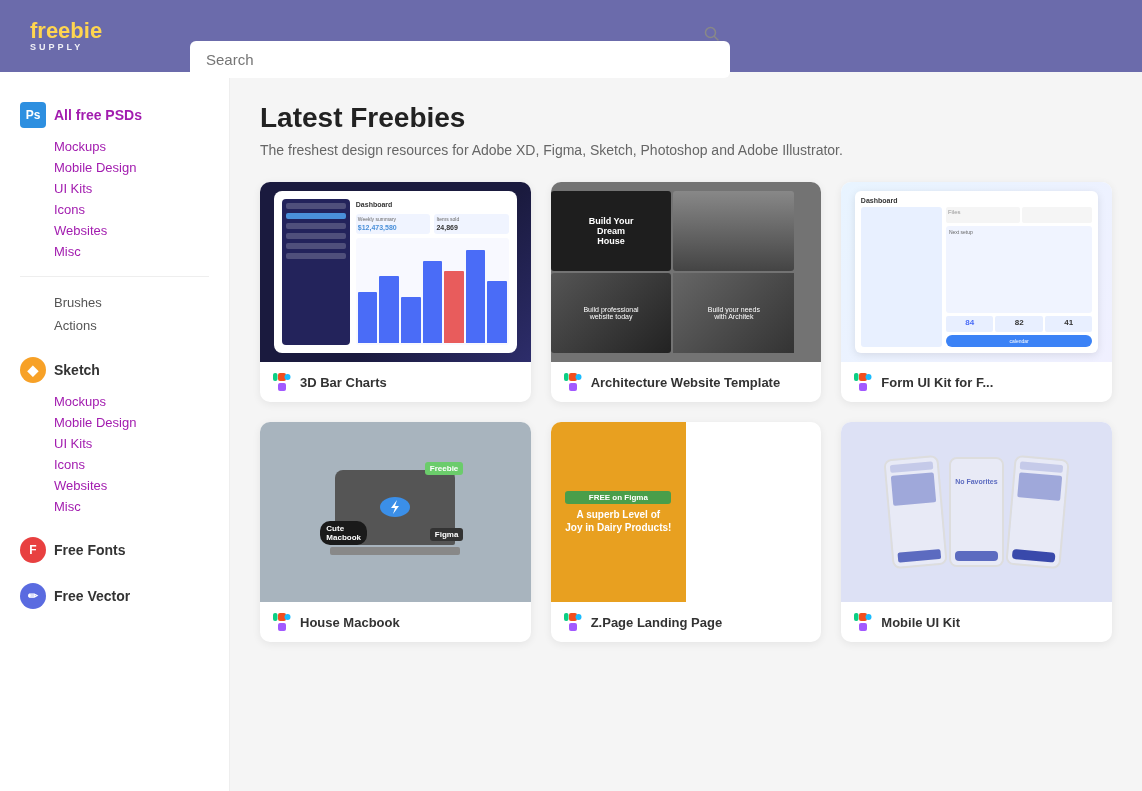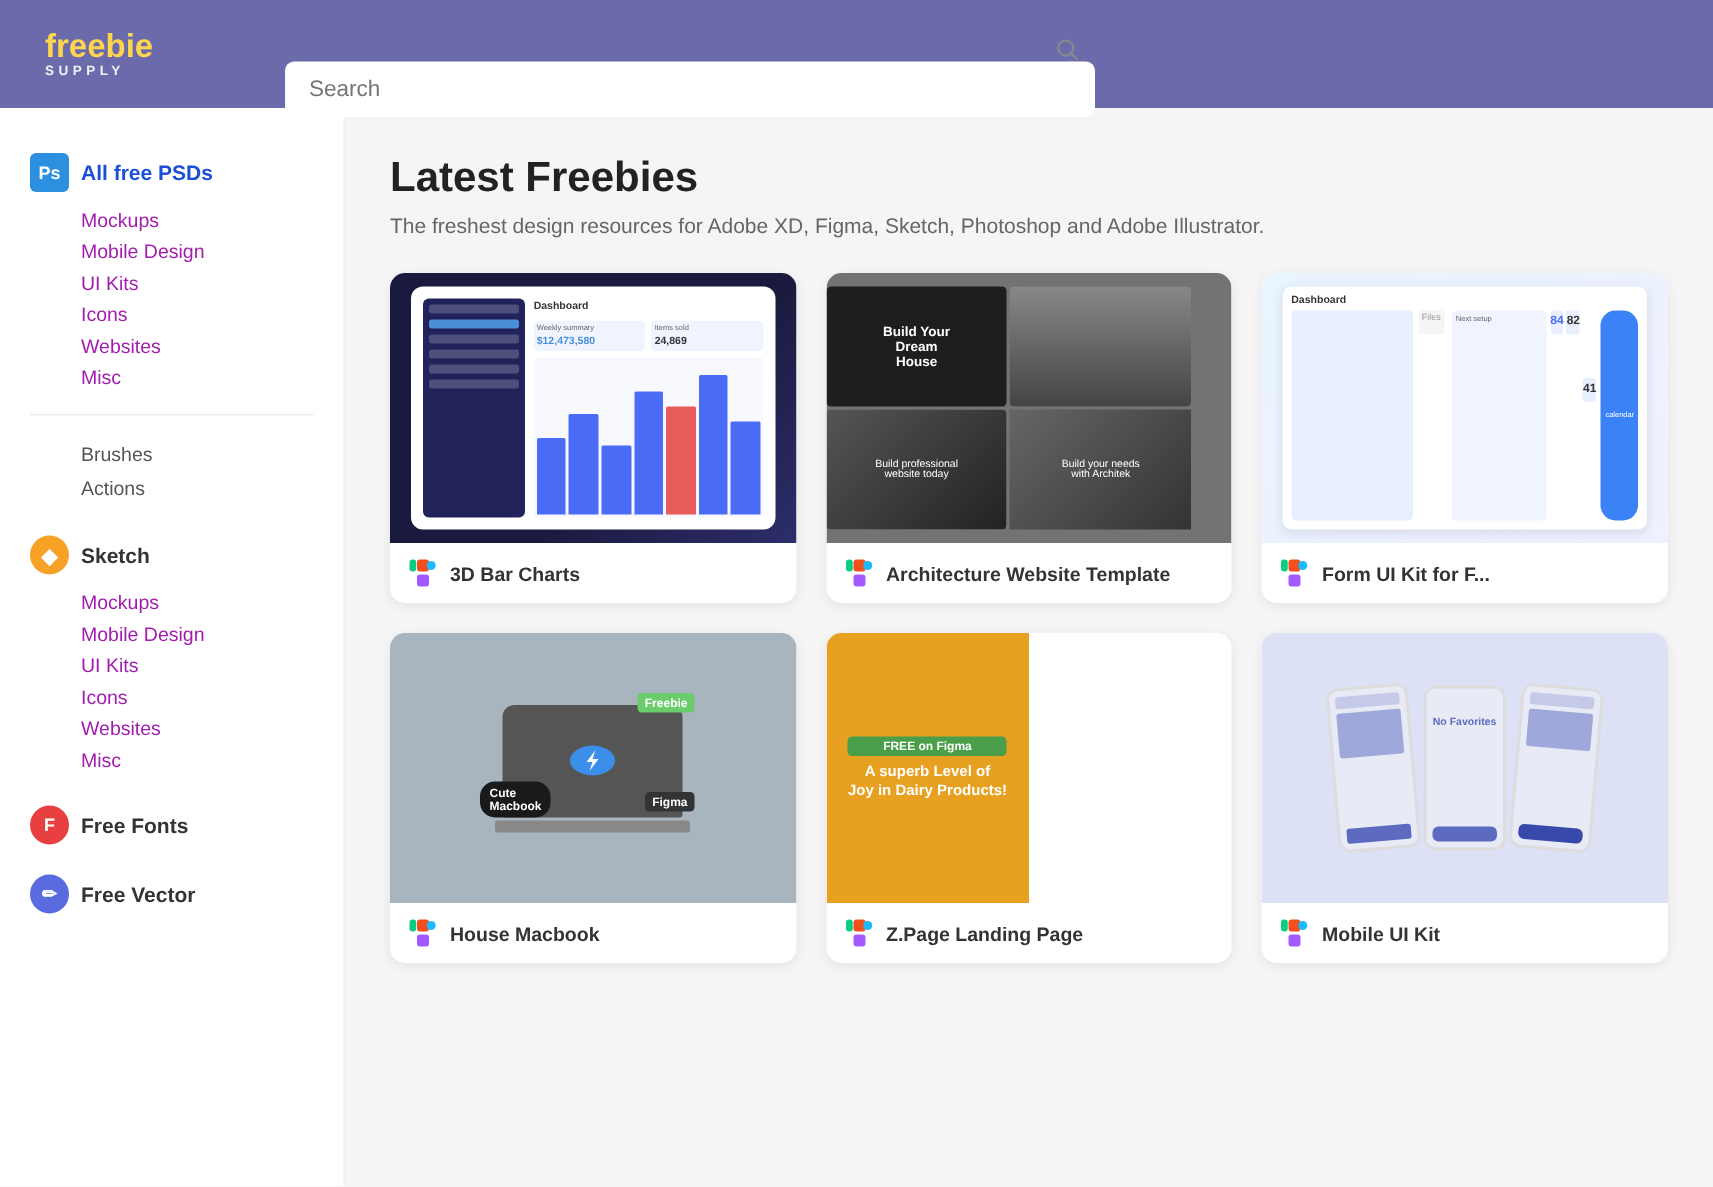--- a/index.html
+++ b/index.html
@@ -99,21 +99,21 @@
     }
     .icon-ps { background: #2d8fe0; }
     .icon-sketch { background: #f7a127; border-radius: 50%; }
     .icon-fonts { background: #e84040; border-radius: 50%; }
 
     .sidebar-category-label {
       font-size: 14px;
       font-weight: 700;
       color: #333;
     }
-    .sidebar-category-label.active { color: #1d4ed8; }
+    .sidebar-category-label.active { color: #a21caf; }
 
     .sidebar-sub-items {
       padding-left: 34px;
     }
     .sidebar-sub-item {
       display: block;
       font-size: 13px;
       color: #a21caf;
       padding: 3px 0;
       cursor: pointer;
@@ -515,30 +515,30 @@
           <span class="card-label">Architecture Website Template</span>
         </div>
       </div>
 
       <div class="freebie-card">
         <div class="card-image img-formkit">
           <div style="width:90%; height:90%; background:white; border-radius:6px; padding:6px; display:flex; flex-direction:column; gap:3px; box-shadow:0 2px 8px rgba(0,0,0,0.1);">
             <div style="font-size:7px; font-weight:bold; color:#333;">Dashboard</div>
             <div style="display:flex; gap:4px; flex:1;">
               <div style="width:35%; background:#e8f0ff; border-radius:3px;"></div>
-              <div style="flex:1; display:flex; flex-direction:row; gap:3px;justify-content:space-between;">
+              <div style="flex:1; display:flex; flex-direction:column; gap:3px;justify-content:space-between;">
                 <div style="display:flex; gap:2px;">
                   <div style="flex:1; height:16px; background:#f5f5f5; border-radius:2px; font-size:6px; padding:2px; color:#999;">Files</div>
                   <div style="flex:1; height:16px; background:#f5f5f5; border-radius:2px;"></div>
                 </div>
                 <div style="flex:1; background:#f0f4ff; border-radius:3px; padding:3px; font-size:5px; color:#666;">Next setup</div>
                 <div style="display:grid; grid-template-columns:1fr 1fr 1fr; gap:2px;">
                   <div style="background:#e8efff; border-radius:2px; height:16px; text-align:center; font-size:8px; color:#4a6cf7; font-weight:bold; padding-top:2px;">84</div>
                   <div style="background:#e8efff; border-radius:2px; height:16px; text-align:center; font-size:8px; color:#333; font-weight:bold; padding-top:2px;">82</div>
-                  <div style="background:#e8efff; border-radius:2px; height:16px; text-align:center; font-size:8px; color:#333; font-weight:bold; padding-top:2px;margin-top:45px;">41</div>
+                  <div style="background:#e8efff; border-radius:2px; height:16px; text-align:center; font-size:8px; color:#333; font-weight:bold; padding-top:2px;">41</div>
                 </div>
                 <div style="background:#3b82f6; border-radius:10px; padding:3px; display:flex; gap:2px; align-items:center; font-size:5px; color:white; justify-content:center;">calendar</div>
               </div>
             </div>
           </div>
         </div>
         <div class="card-footer">
           <svg width="20" height="20" viewBox="0 0 20 20">
             <rect x="6" y="1" width="8" height="8" rx="2" fill="#f24e1e"></rect>
             <rect x="6" y="11" width="8" height="8" rx="2" fill="#a259ff"></rect>

